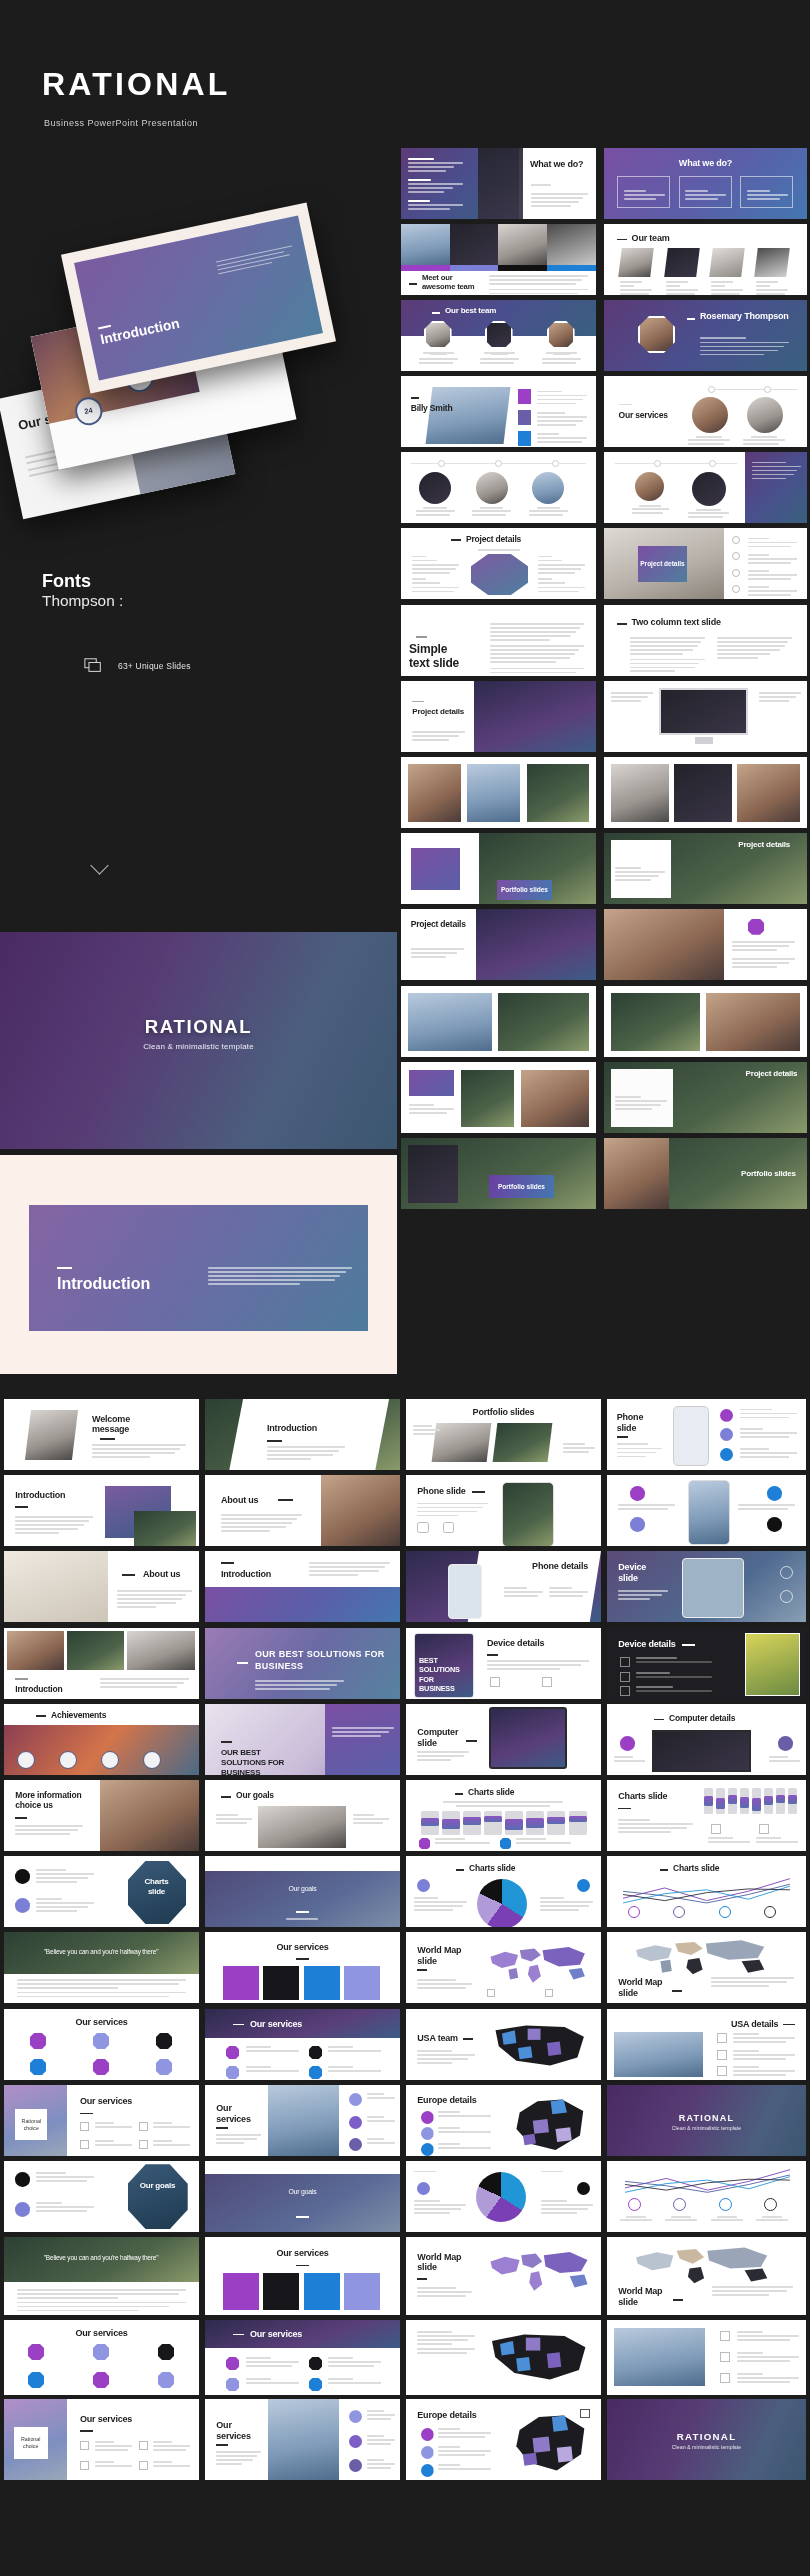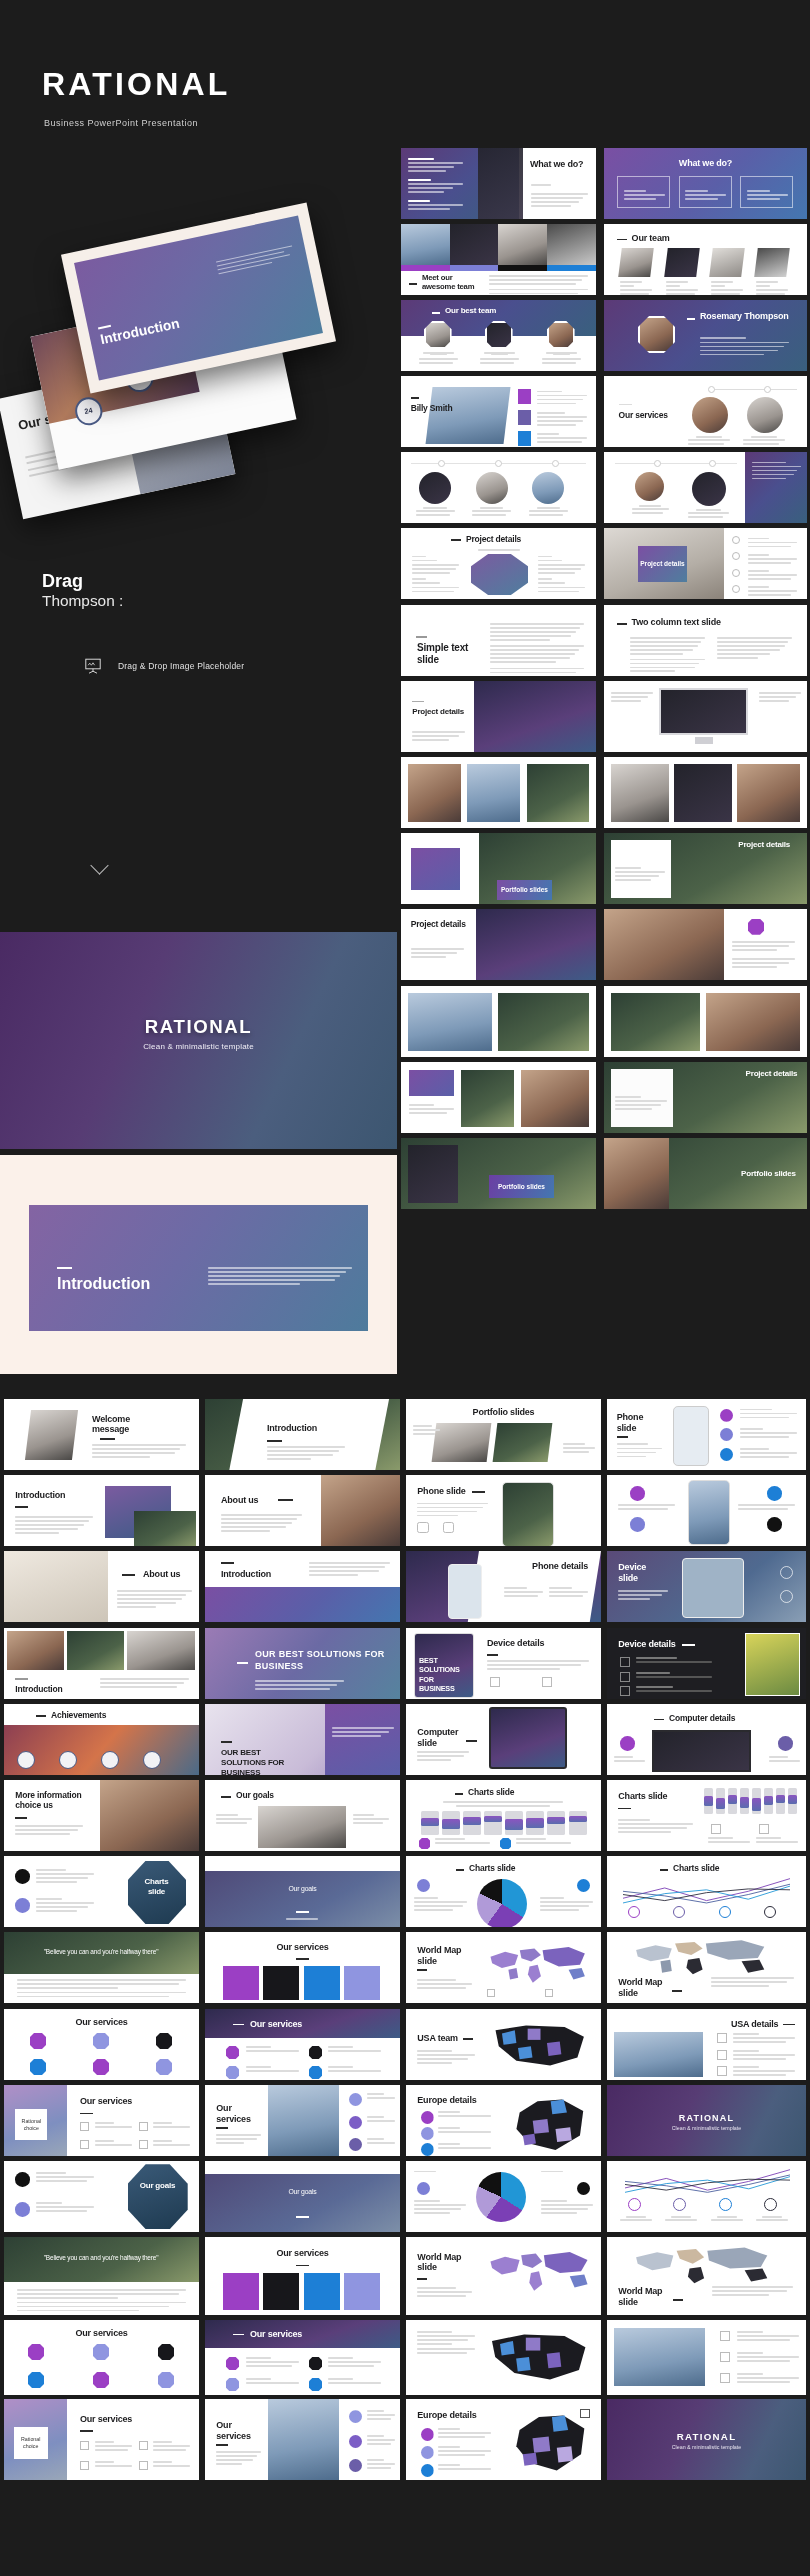--- a/index.html
+++ b/index.html
@@ -136,33 +136,32 @@
         <div class="lines">
           <div class="txt w"></div>
             <div class="txt w" style="width:88%"></div>
           <div class="txt w" style="width:94%"></div>
             <div class="txt w" style="width:70%"></div>
         </div>
       </div>
     </div>
   </div>
 
-  <div class="feat-main">Drag</div>
+  <div class="feat-main">Fonts</div>
   <div class="feat-sub">Thompson :</div>
 
   <div class="feat-list">
     <div class="feat-row">
       <span class="feat-ico">
-        <svg width="18" height="16" viewBox="0 0 22 20" fill="none" stroke="#ddd" stroke-width="1.2">
-          <rect x="2" y="1.5" width="18" height="12"></rect>
-            <path d="M11 13.5v3M6 19l5-2.5 5 2.5"></path>
-          <path d="M5 9l2-2.5L9 9l2-3 2 3" stroke-width="1"></path>
+        <svg width="18" height="14.6" viewBox="0 0 22 18" fill="none" stroke="#ddd" stroke-width="1.2">
+          <rect x="1" y="1" width="14" height="11"></rect>
+            <rect x="6" y="5.5" width="14" height="11" fill="#1c1c1c"></rect>
         </svg>
       </span>
-      <span class="feat-lbl">Drag &amp; Drop Image Placeholder</span>
+      <span class="feat-lbl">63+ Unique Slides</span>
     </div>
   </div>
   <div class="chev"></div>
 </div>
 
 <div class="sl" style="left:401px;top:148px;width:195px;height:71px">
   <div class="img gp1" style="left:0;top:0;width:118px;height:100%"></div>
   <div class="img gdark" style="left:77px;top:0;width:45px;height:100%;opacity:.92"></div>
   <div class="txtbox" style="left:6.5px;top:9.7px;width:55px">
     <div class="txt w" style="width:48%;background:#fff;height:2px"></div>
@@ -457,21 +456,21 @@
       <div class="txt" style="width:88%"></div>
     </div>
   <div style="position:absolute;left:128px;top:8px;width:8px;height:8px;border:0.8px solid #bbb;border-radius:50%"></div>
   <div style="position:absolute;left:128px;top:24px;width:8px;height:8px;border:0.8px solid #bbb;border-radius:50%"></div>
   <div style="position:absolute;left:128px;top:41px;width:8px;height:8px;border:0.8px solid #bbb;border-radius:50%"></div>
   <div style="position:absolute;left:128px;top:57px;width:8px;height:8px;border:0.8px solid #bbb;border-radius:50%"></div>
 </div>
 
 <div class="sl" style="left:401px;top:605px;width:195px;height:71px">
   <div class="dashm" style="position:absolute;left:14.6px;top:31px;width:11.3px;background:#999"></div>
-  <div class="hd" style="left:16px;top:37px;font-size:10px;line-height:1.2;width:57px">Simple text slide</div>
+  <div class="hd" style="left:8px;top:37px;font-size:12px;line-height:1.2;width:57px">Simple text slide</div>
   <div class="txtbox" style="left:89px;top:18px;width:94px">
     <div class="txt"></div>
       <div class="txt" style="width:96%"></div>
       <div class="txt" style="width:92%"></div>
       <div class="txt" style="width:86%"></div>
       <div class="txt" style="width:64%"></div>
     <div class="txt" style="margin-top:4.9px"></div>
       <div class="txt" style="width:95%"></div>
       <div class="txt" style="width:90%"></div>
       <div class="txt" style="width:85%"></div>

